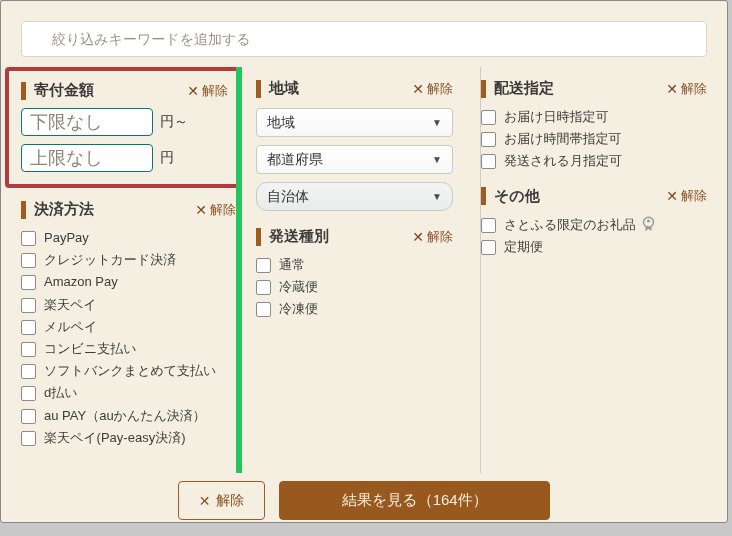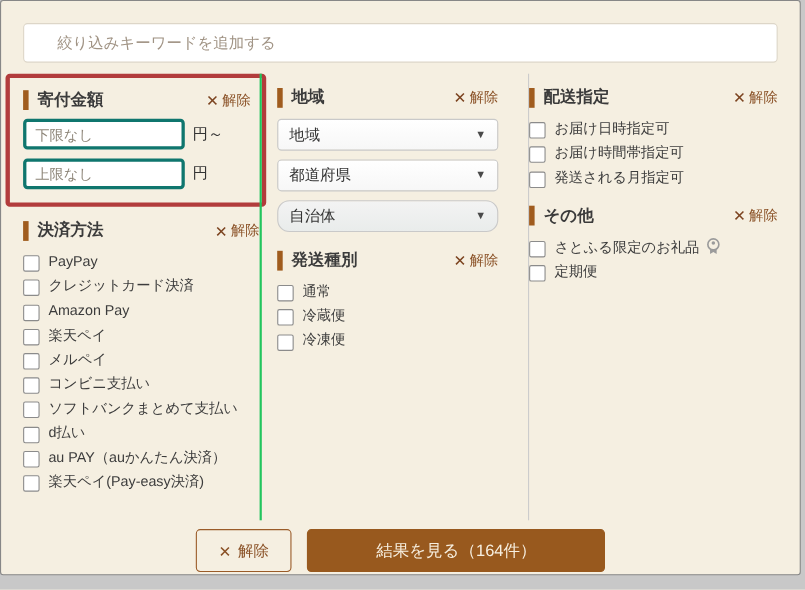--- a/index.html
+++ b/index.html
@@ -28,21 +28,21 @@
     border-radius: 4px;
     padding: 0 30px;
     font-size: 14px; color: #333;
     outline: none;
     font-family: inherit;
   }
   .search-input::placeholder { color: #a09384; opacity: 1; }
   
   .cols { display: flex; margin-top: 10px; min-height: 406px; align-items: stretch; }
   .col-1 { flex: none; width: 215px; }
-  .col-2 { flex: none; width: 244px; border-left: 2px solid #22c55e; padding-left: 14px; padding-right: 27px; }
+  .col-2 { flex: none; width: 244px; border-left: 6px solid #22c55e; padding-left: 14px; padding-right: 27px; }
   .col-3 { flex: 1; border-left: 1px solid #ccc; padding-left: 0; }
   .col-2 > .sec:first-child .sec-head, .col-3 > .sec:first-child .sec-head { margin-top: 12px; }
   .sec { margin-bottom: 16px; }
   
   .sec-head { display: flex; align-items: center; margin-bottom: 10px; }
   .bar { width: 5px; height: 18px; background: #a05c1e; margin-right: 8px; flex: none; }
   .sec-title { font-size: 15px; font-weight: bold; color: #3b3b3b; margin: 0; }
   .clear-link {
     margin-left: auto; display: flex; align-items: center; gap: 3px;
     font-size: 13px; color: #8a5126; cursor: pointer; text-decoration: none;
@@ -50,30 +50,30 @@
   .clear-link .x { font-size: 14px; font-weight: bold; color: #7c4420; line-height: 1; }
   
   .highlight {
     border: 4px solid #b23c3c; border-radius: 4px;
     padding: 10px 10px 12px 12px;
     margin: 0 -6px 12px -16px;
   }
   .highlight .sec-head { margin-bottom: 8px; }
   .amount-row { display: flex; align-items: center; margin-top: 8px; }
   .amount-input {
-    width: 147px; height: 28px;
-    border: 3px solid #0f766e; border-radius: 4px;
+    width: 132px; height: 28px;
+    border: 1px solid #0f766e; border-radius: 4px;
     background: #fff; padding: 0 8px;
-    font-size: 13px; color: #333; outline: none;
+    font-size: 18px; color: #333; outline: none;
     font-family: inherit; flex: none;
   }
   .amount-input::placeholder { color: #8d8578; opacity: 1; }
   .suffix { font-size: 14px; color: #333; margin-left: 7px; white-space: nowrap; }
   
-  .check { display: flex; align-items: flex-end; margin: 4px 0; cursor: pointer; }
+  .check { display: flex; align-items: center; margin: 4px 0; cursor: pointer; }
   .cb {
     width: 15px; height: 15px; flex: none;
     background: #fff; border: 1px solid #8b8b8b; border-radius: 2px;
     margin-right: 8px; margin-top: 1px;
   }
   .cl { font-size: 13px; color: #3c3c3c; line-height: 1.4; }
   
   .select {
     height: 29px; margin-bottom: 8px;
     background: linear-gradient(#ffffff, #f7f7f7);

